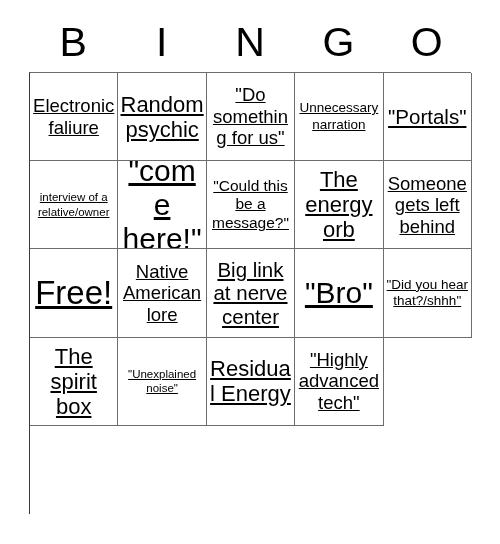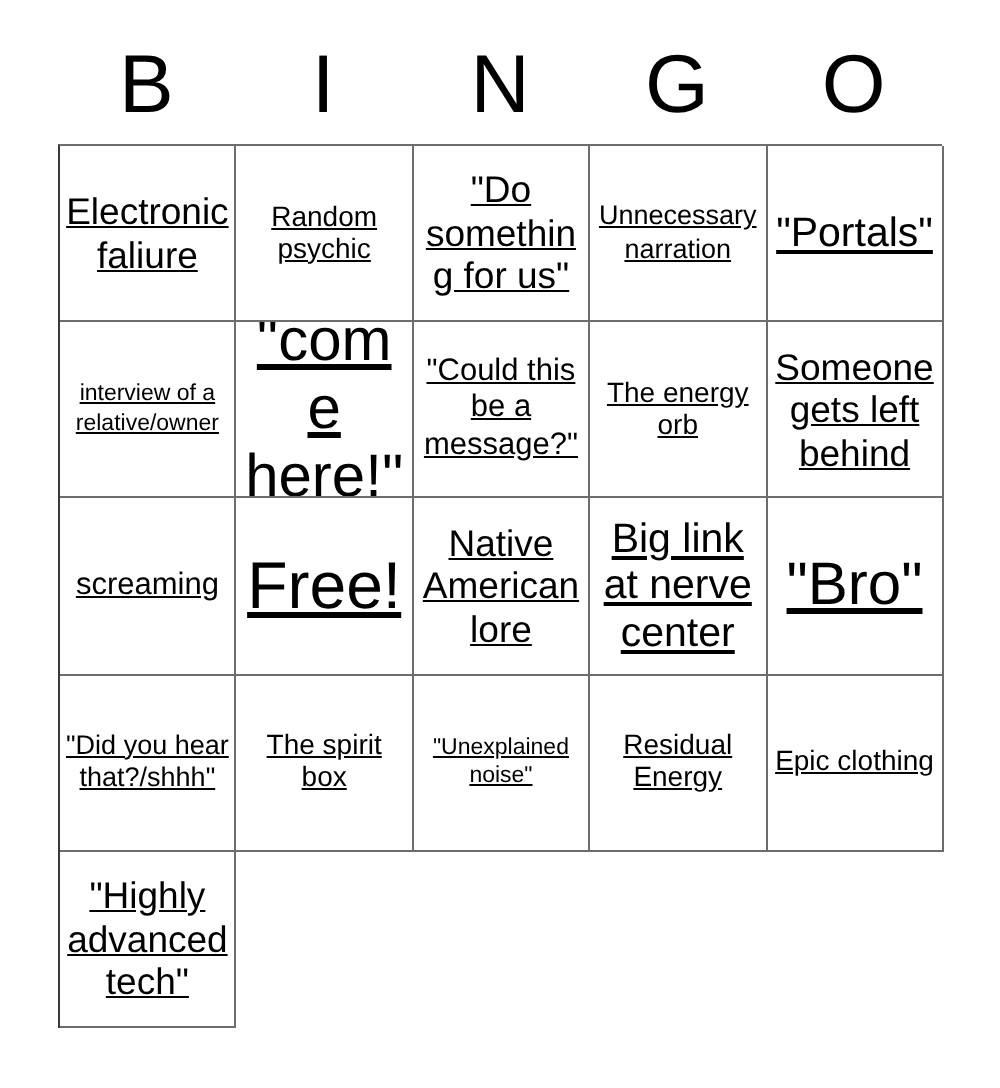--- a/index.html
+++ b/index.html
@@ -70,21 +70,21 @@
     overflow-wrap: break-word;
     hyphens: none;
   }
 
   
   .fs-xs   { font-size: 11.5px; line-height: 1.25; }
   .fs-sm   { font-size: 13.5px; line-height: 1.22; }
   .fs-md   { font-size: 15.5px; line-height: 1.2; }
   .fs-lg   { font-size: 18.5px; line-height: 1.16; }
   .fs-xl   { font-size: 20.5px; line-height: 1.14; }
-  .fs-2xl  { font-size: 14px;   line-height: 1.14; }
+  .fs-2xl  { font-size: 22px;   line-height: 1.14; }
   .fs-3xl  { font-size: 30px;   line-height: 1.12; }
   .fs-free { font-size: 33px;   line-height: 1.05; }
 </style>
 </head>
 <body>
 
 <div id="bingo-card">
 
   <div id="bingo-header">
     <span class="header-letter">B</span>
@@ -119,23 +119,20 @@
       <div class="bingo-cell">
         <span class="cell-text fs-md">"Could this be a message?"</span>
       </div>
       <div class="bingo-cell">
         <span class="cell-text fs-2xl">The energy orb</span>
       </div>
       <div class="bingo-cell">
         <span class="cell-text fs-lg">Someone gets left behind</span>
       </div>
       <div class="bingo-cell">
-        <span class="cell-text fs-md">screaming</span>
-      </div>
-      <div class="bingo-cell">
         <span class="cell-text fs-free">Free!</span>
       </div>
       <div class="bingo-cell">
         <span class="cell-text fs-lg">Native American lore</span>
       </div>
       <div class="bingo-cell">
         <span class="cell-text fs-xl">Big link at nerve center</span>
       </div>
       <div class="bingo-cell">
         <span class="cell-text fs-3xl">"Bro"</span>
@@ -146,20 +143,17 @@
       <div class="bingo-cell">
         <span class="cell-text fs-2xl">The spirit box</span>
       </div>
       <div class="bingo-cell">
         <span class="cell-text fs-xs">"Unexplained noise"</span>
       </div>
       <div class="bingo-cell">
         <span class="cell-text fs-2xl">Residual Energy</span>
       </div>
       <div class="bingo-cell">
-        <span class="cell-text fs-2xl">Epic clothing</span>
-      </div>
-      <div class="bingo-cell">
         <span class="cell-text fs-lg">"Highly advanced tech"</span>
       </div>
     </div>
 
 </div>
 
 </body></html>

